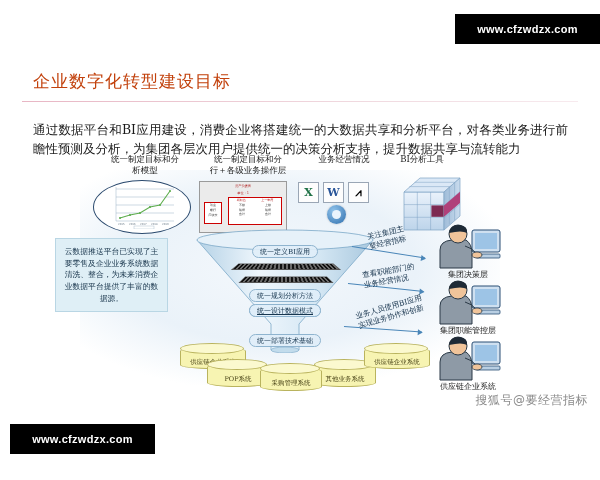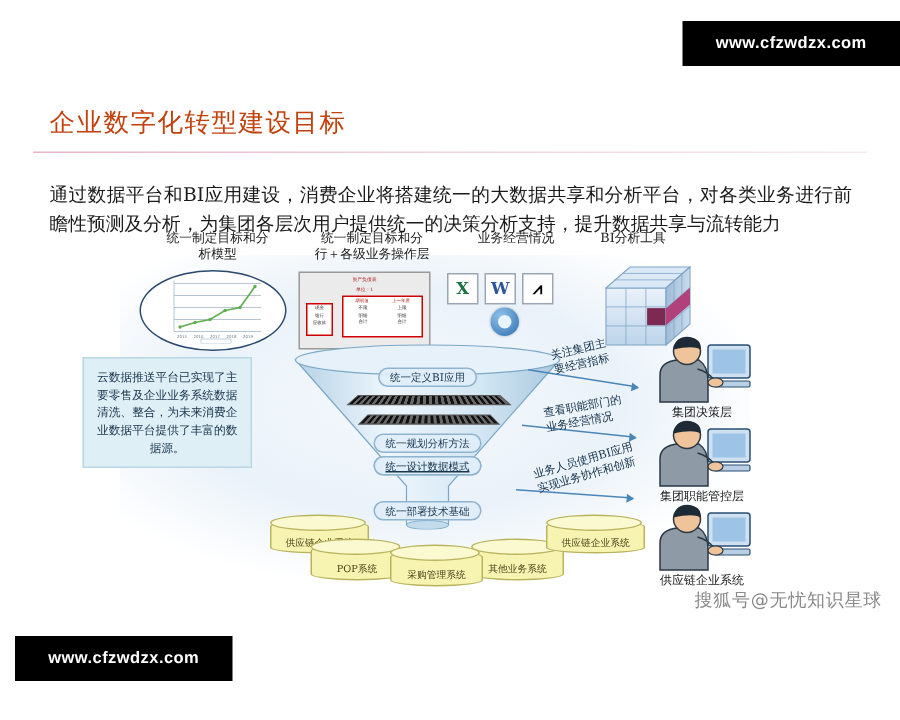--- a/index.html
+++ b/index.html
@@ -410,19 +410,19 @@
       </div>
     </div>
     <div class="cyl" style="left:364px;top:197px;width:66px;height:22px;">
       <div class="body">
           <div class="top"></div>
         <div class="lbl">供应链企业系统</div>
       </div>
     </div>
   </div>
 
-  <div class="wm-sohu">搜狐号@无忧知识星球</div>
+  <div class="wm-sohu">搜狐号@要经营指标</div>
 
   <div class="wm wm-bottom">
     <span>www.cfzwdzx.com</span>
   </div>
 
 </div>
 
 </body></html>

